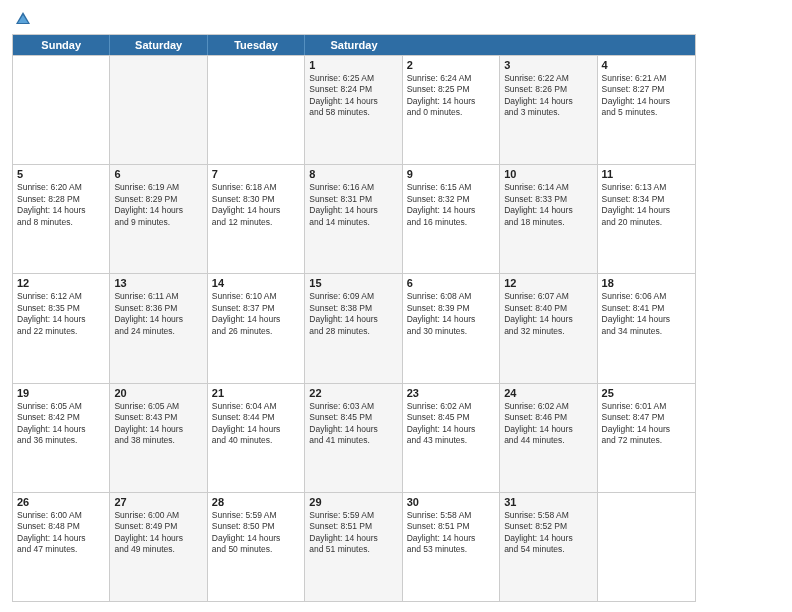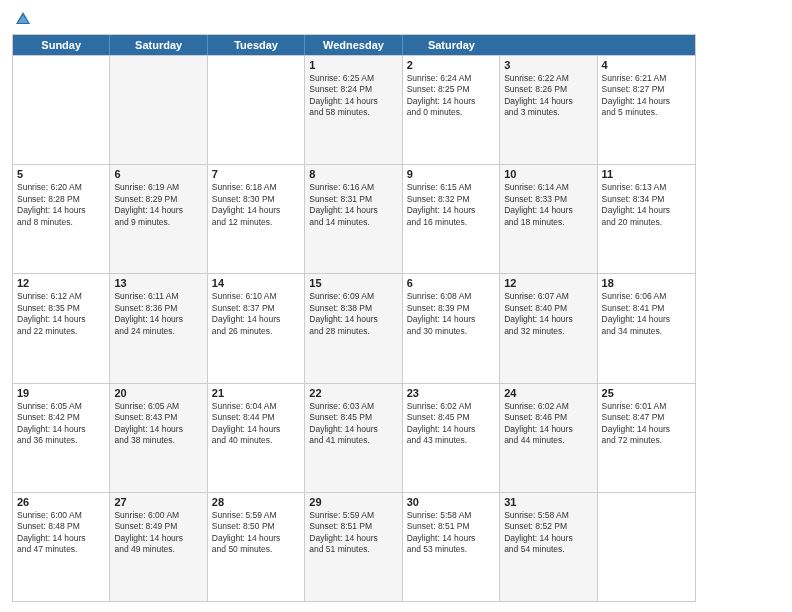--- a/index.html
+++ b/index.html
@@ -137,21 +137,20 @@
       <div class="title"></div>
       <div class="subtitle"></div>
     </div>
   </div>
 
   <div class="calendar">
     <div class="cal-header-row" id="cal-header">
         <div class="cal-header-cell">Sunday</div>
         <div class="cal-header-cell">Saturday</div>
         <div class="cal-header-cell">Tuesday</div>
-        <div class="cal-header-cell">Wednesday</div>
         <div class="cal-header-cell">Saturday</div>
       </div>
     <div class="cal-body" id="cal-body">
         <div class="cal-week">
           <div class="cal-cell"></div>
           <div class="cal-cell alt-bg"></div>
           <div class="cal-cell"></div>
           <div class="cal-cell alt-bg">
             <span class="day-num">1</span>
             <span class="cell-line">Sunrise: 6:25 AM</span>

